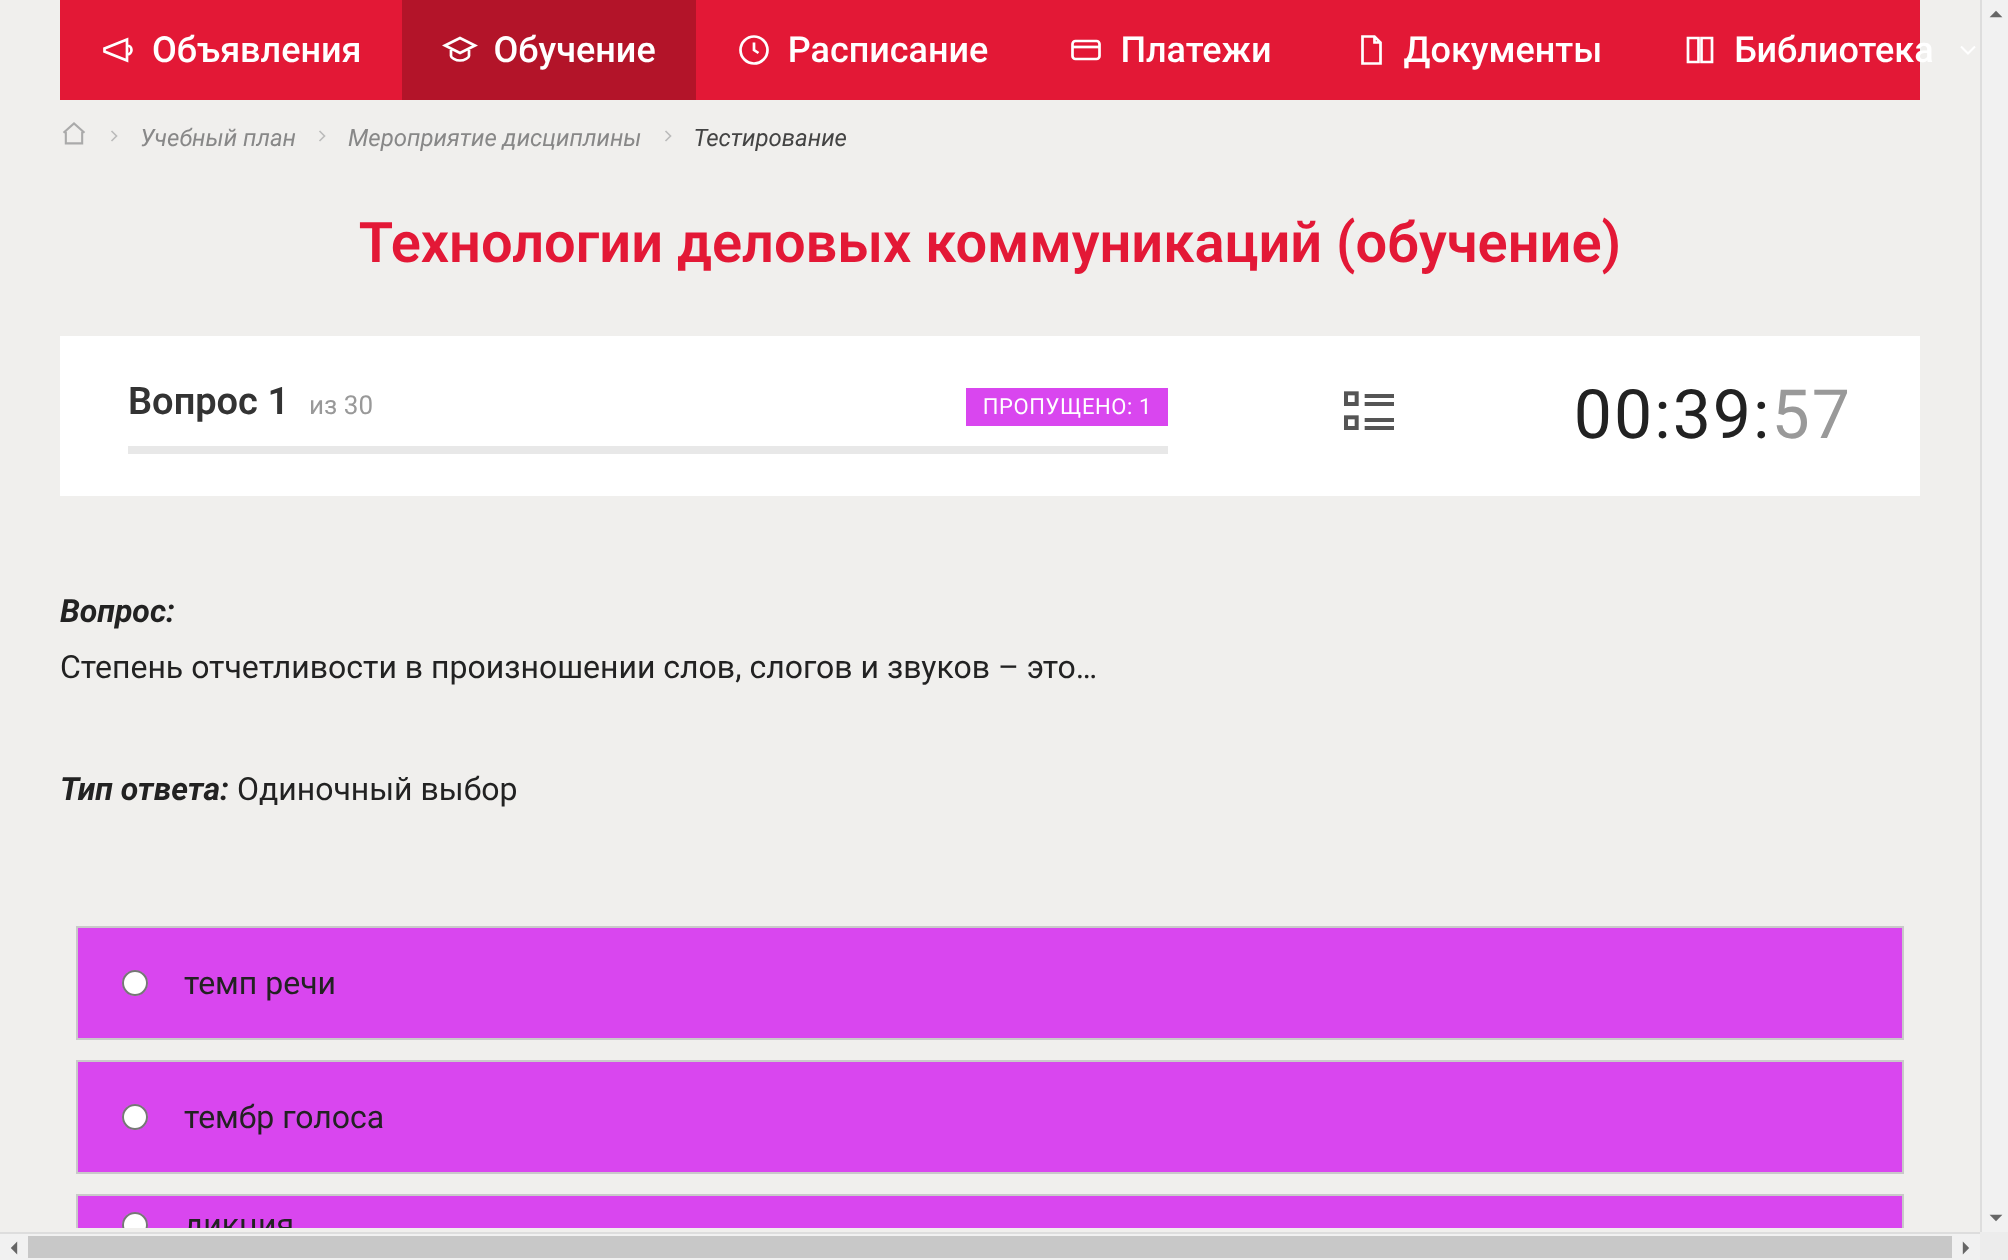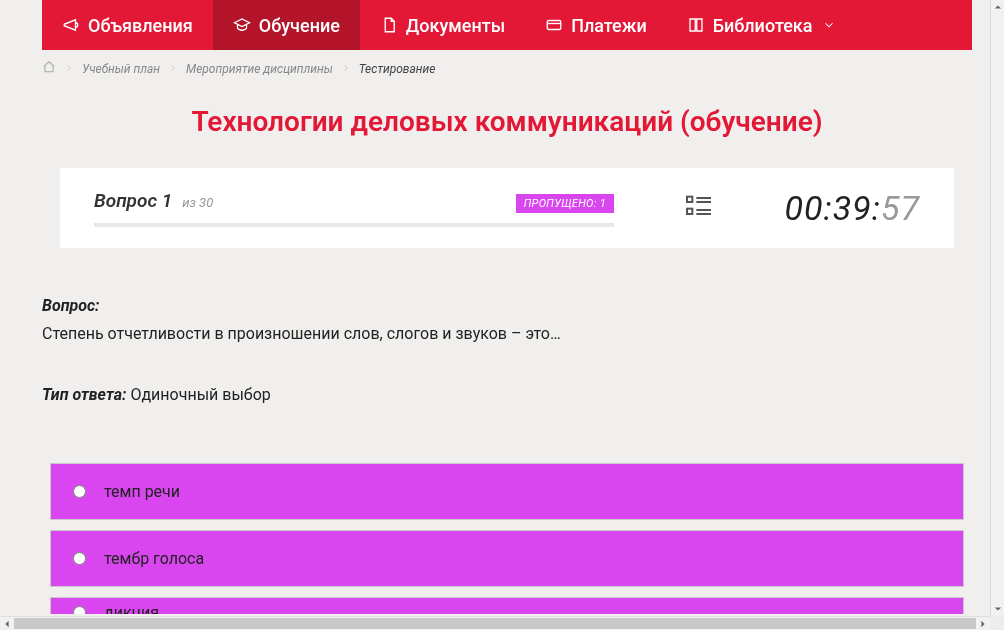--- a/index.html
+++ b/index.html
@@ -6,21 +6,20 @@
     body {
       font-family: -apple-system, BlinkMacSystemFont, "Segoe UI", Roboto, Arial, sans-serif;
       background: #f0efed;
       overflow: hidden;
     }
     .viewport {
       width: 1004px;
       height: 630px;
       position: relative;
       overflow: hidden;
-      padding-left: 12px;
     }
     .scroll-content {
       width: 990px;
       height: 614px;
       overflow: hidden;
       position: relative;
     }
     .navbar {
       background: #e31836;
       display: flex;
@@ -85,27 +84,26 @@
     .breadcrumb .crumb.current { color: #444; cursor: default; }
     .page-title {
       text-align: center;
       color: #e31836;
       font-size: 28px;
       font-weight: 600;
       margin: 18px 0 30px 0;
     }
     .status-bar {
       background: #fff;
-      margin: 0 48px;
+      margin: 0 30px;
       padding: 20px 34px;
       display: flex;
       align-items: center;
       justify-content: space-between;
       gap: 20px;
-      font-style: italic;
     }
     .status-left { width: 520px; }
     .q-header {
       display: flex;
       align-items: baseline;
       justify-content: space-between;
     }
     .q-label {
       font-size: 19px;
       font-weight: 600;
@@ -239,33 +237,42 @@
         <span class="nav-icon">
           <svg viewBox="0 0 24 24">
               <path d="M2 9l10-5 10 5-10 5L2 9z M6 12v4c0 1 3 3 6 3s6-2 6-3v-4"></path>
             </svg>
         </span>
         <span>Обучение</span>
       </div>
       <div class="nav-item">
         <span class="nav-icon">
           <svg viewBox="0 0 24 24">
-              <path d="M7 3h8l4 4v14H7V3z M15 3v4h4"></path>
-            </svg>
-        </span>
-        <span>Документы</span>
+              <circle cx="12" cy="12" r="9"></circle>
+              <path d="M12 7v5l3 2"></path>
+            </svg>
+        </span>
+        <span>Расписание</span>
       </div>
       <div class="nav-item">
         <span class="nav-icon">
           <svg viewBox="0 0 24 24">
               <rect x="3" y="6" width="18" height="12" rx="2"></rect>
               <path d="M3 10h18"></path>
             </svg>
         </span>
         <span>Платежи</span>
+      </div>
+      <div class="nav-item">
+        <span class="nav-icon">
+          <svg viewBox="0 0 24 24">
+              <path d="M7 3h8l4 4v14H7V3z M15 3v4h4"></path>
+            </svg>
+        </span>
+        <span>Документы</span>
       </div>
       <div class="nav-item">
         <span class="nav-icon">
           <svg viewBox="0 0 24 24">
               <path d="M4 4h7v16H4V4z M13 4h7v16h-7V4z"></path>
             </svg>
         </span>
         <span>Библиотека</span>
         <span class="nav-icon chevron-small">
           <svg viewBox="0 0 24 24">

